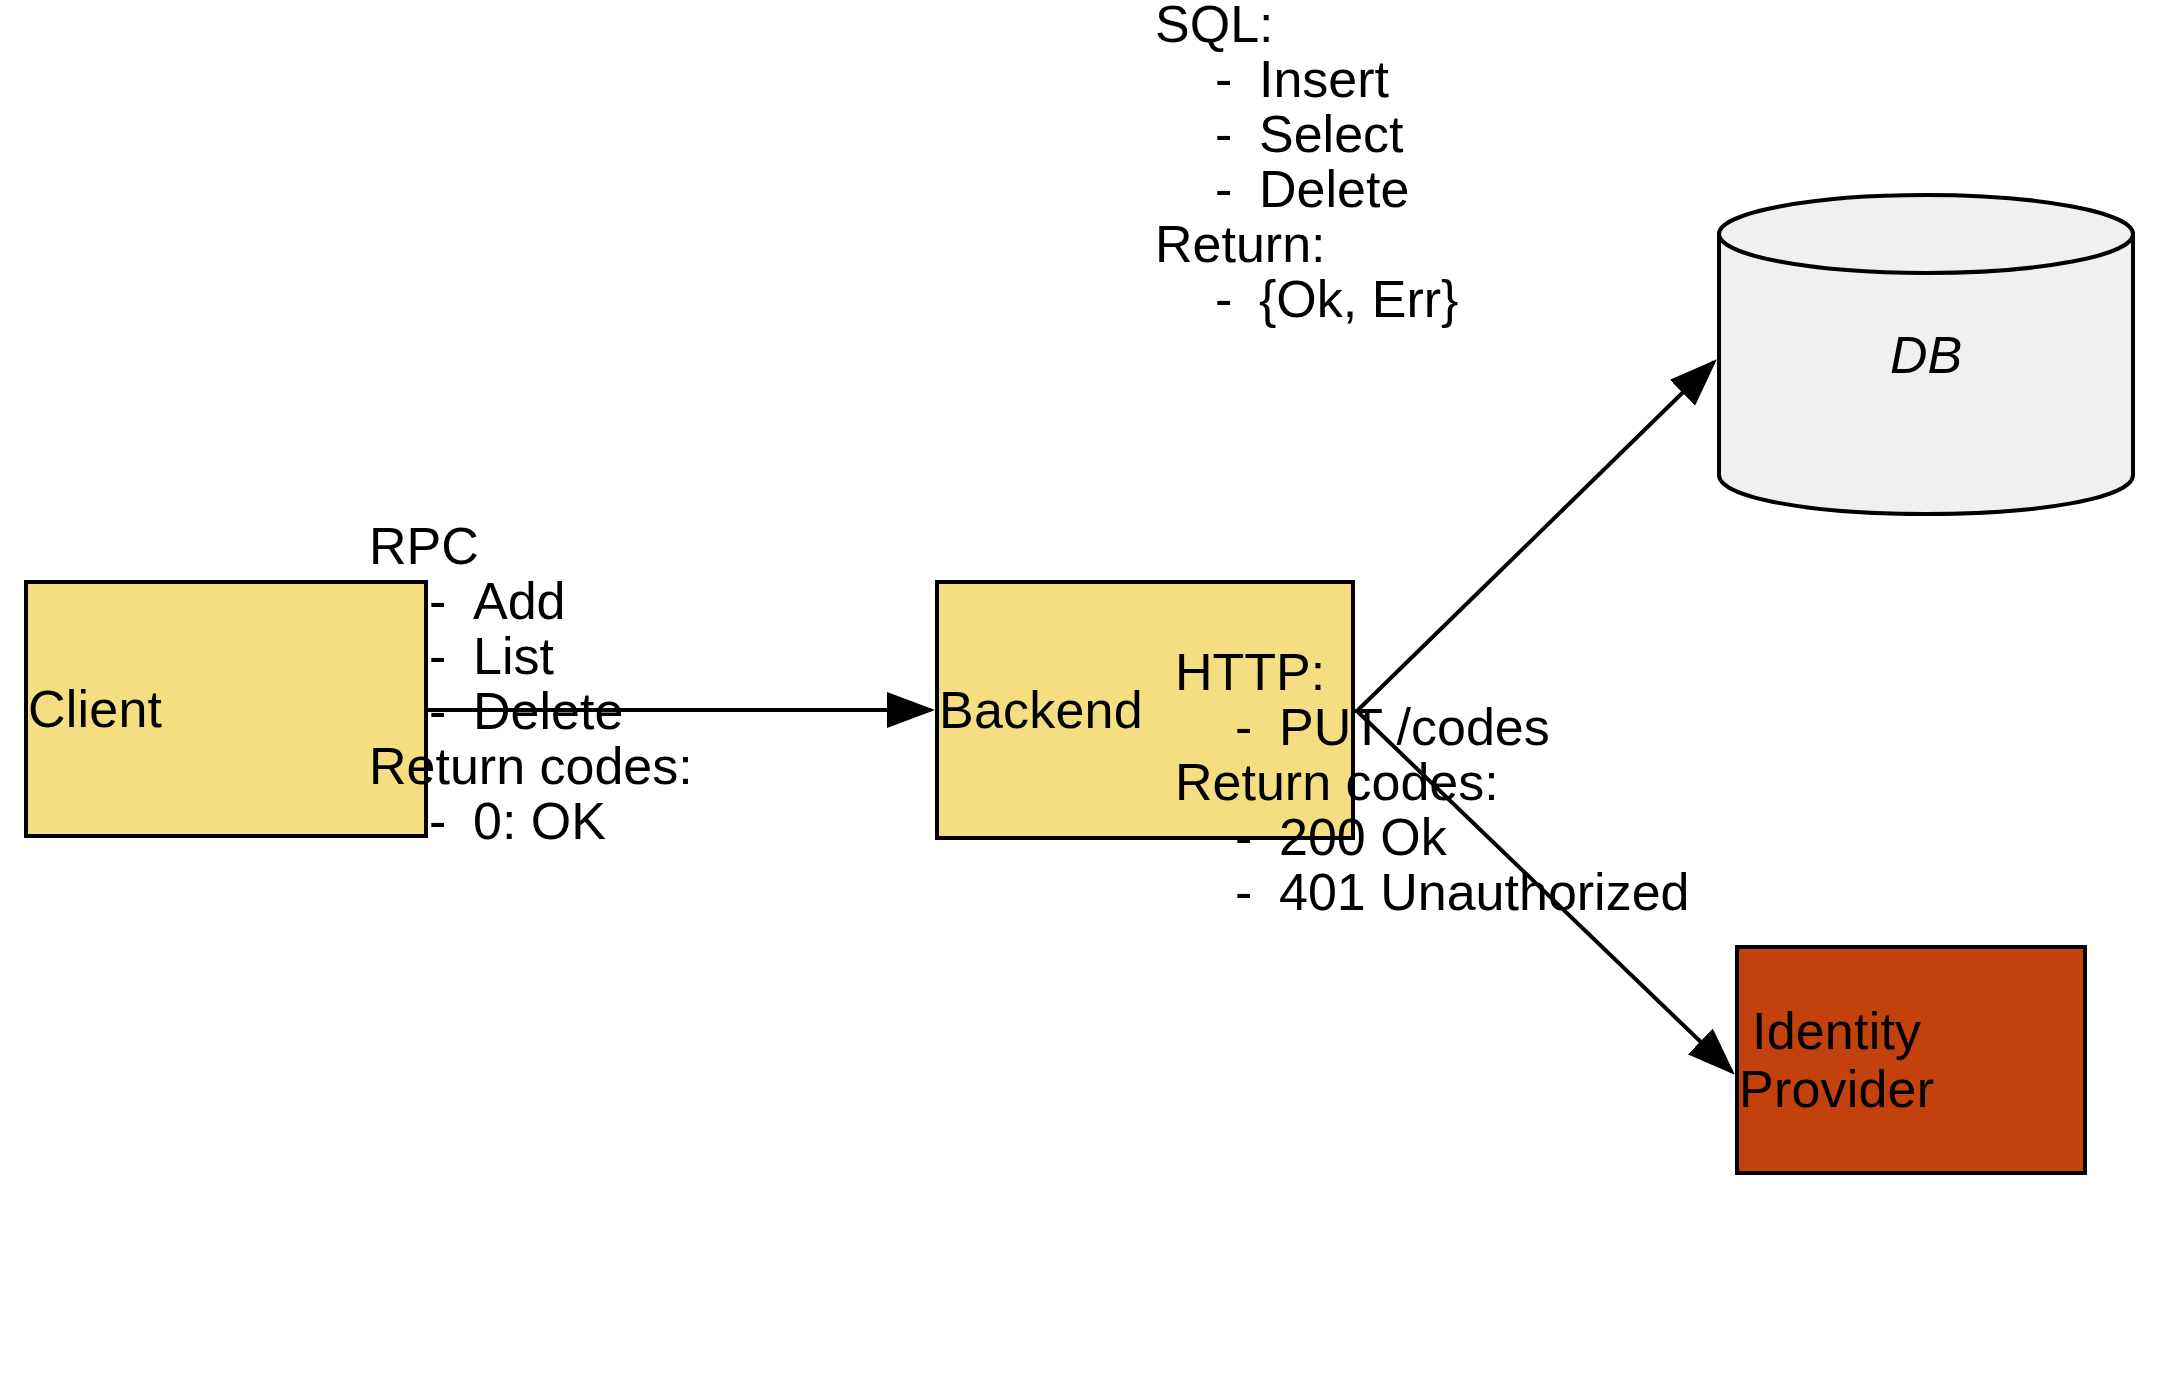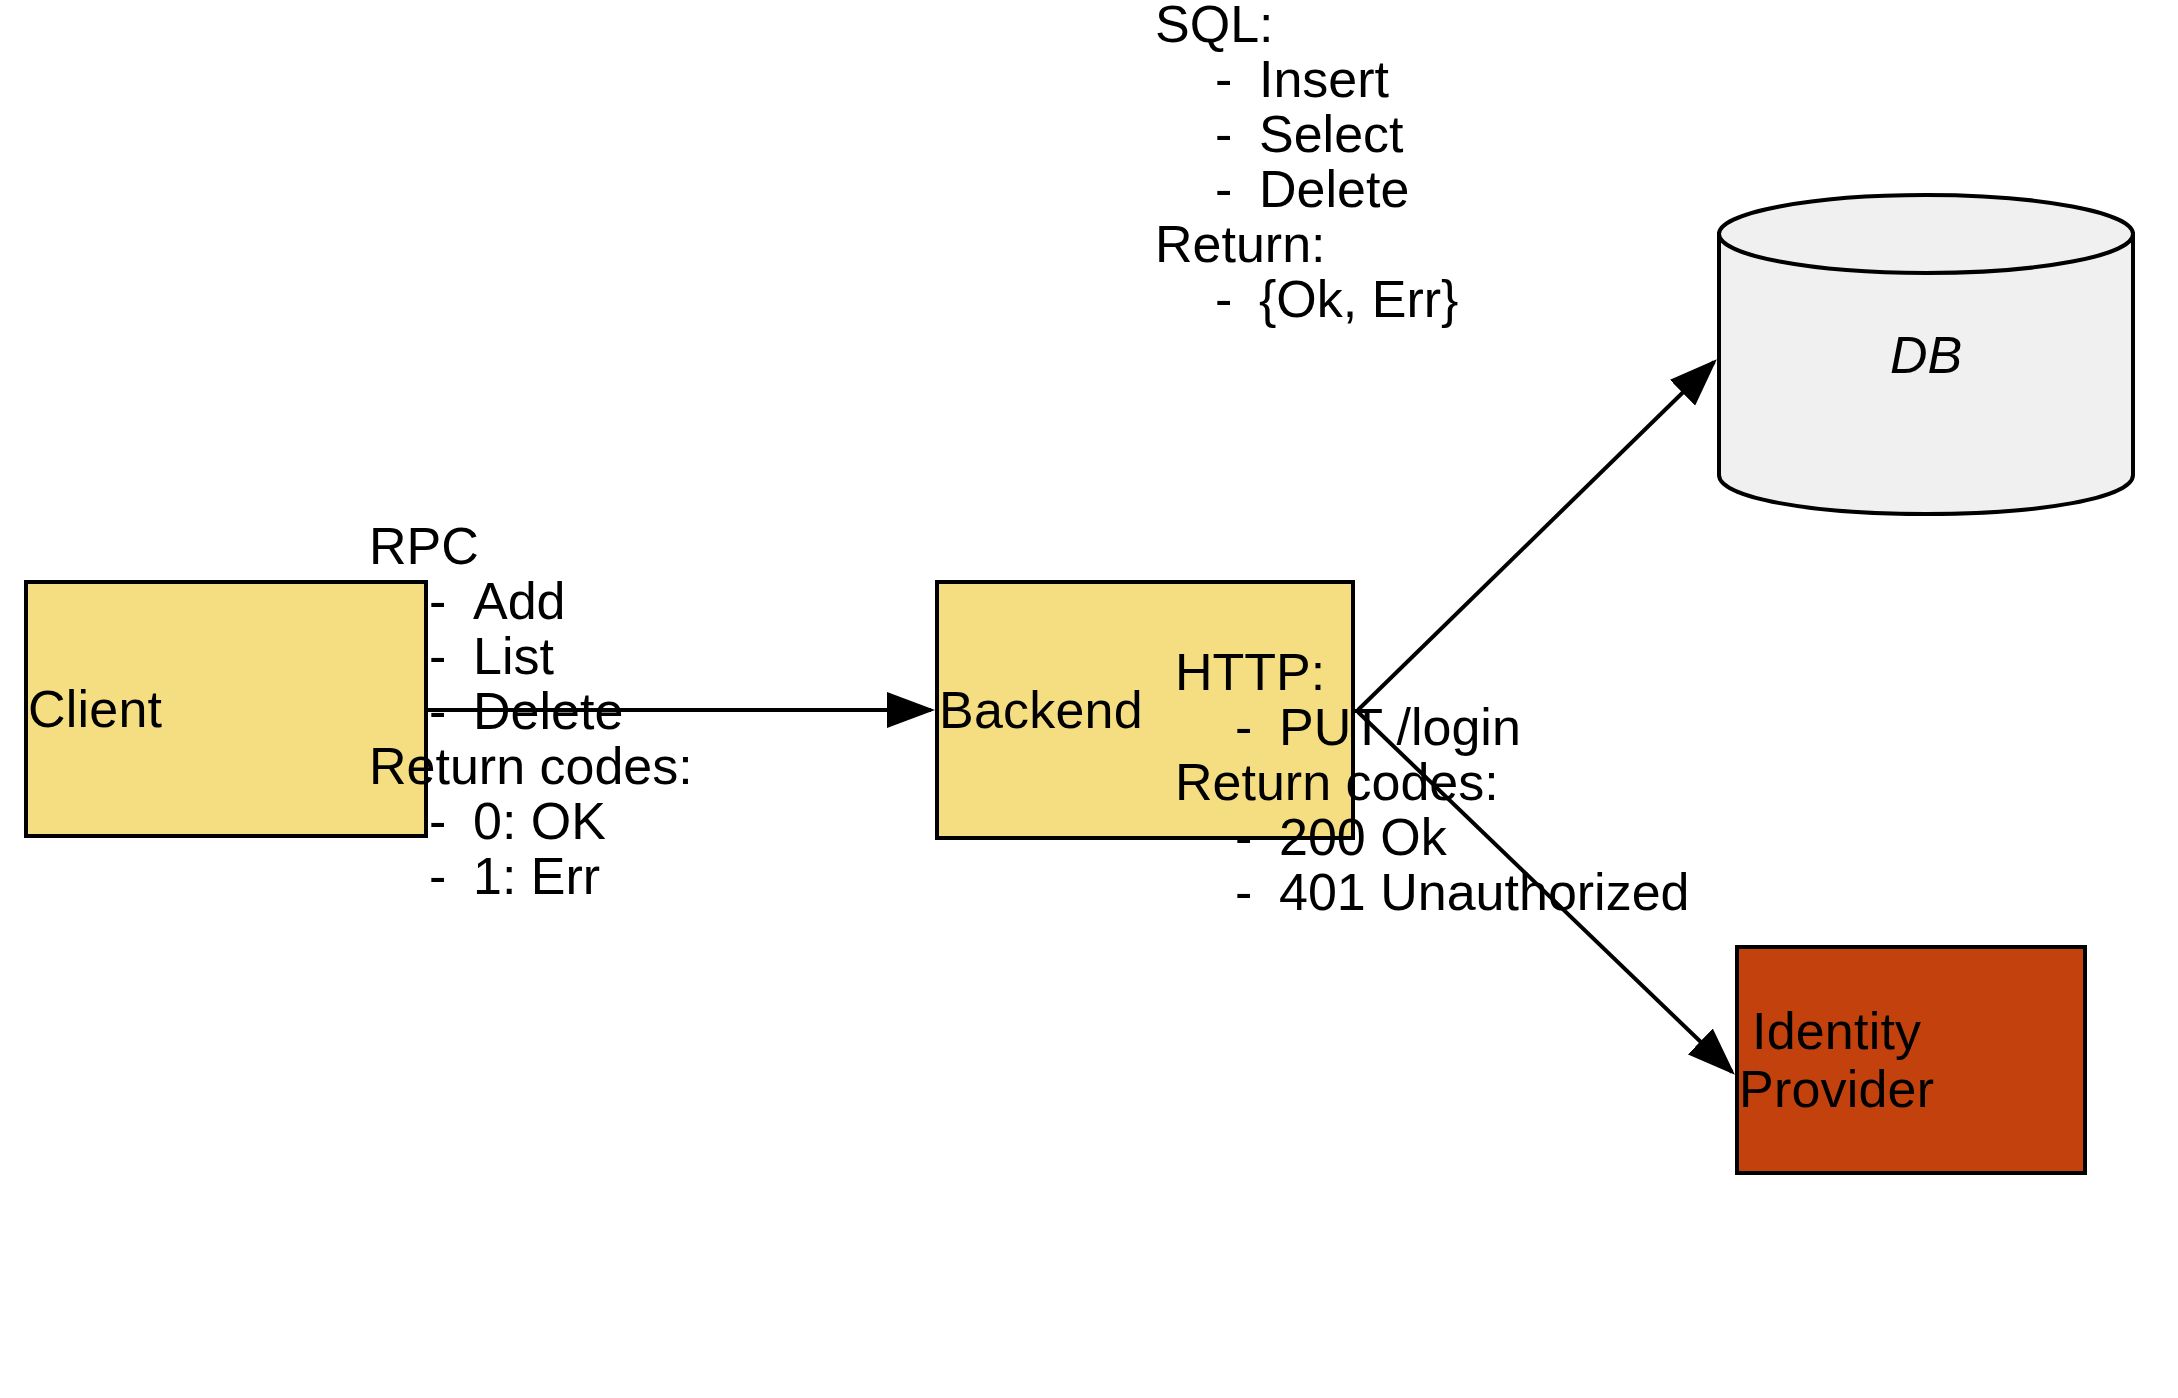--- a/index.html
+++ b/index.html
@@ -180,29 +180,26 @@
     <span class="item">
       <span class="dash">-</span><span class="txt">List</span>
     </span>
     <span class="item">
       <span class="dash">-</span><span class="txt">Delete</span>
     </span>
     <span class="head">Return codes:</span>
     <span class="item">
       <span class="dash">-</span><span class="txt">0: OK</span>
     </span>
-    <span class="item">
-      <span class="dash">-</span><span class="txt">1: Err</span>
-    </span>
   </div>
 
   <div class="anno" id="http-anno">
     <span class="head">HTTP:</span>
     <span class="item">
-      <span class="dash">-</span><span class="txt">PUT /login</span>
+      <span class="dash">-</span><span class="txt">PUT /codes</span>
     </span>
     <span class="head">Return codes:</span>
     <span class="item">
       <span class="dash">-</span><span class="txt">200 Ok</span>
     </span>
     <span class="item">
       <span class="dash">-</span><span class="txt">401 Unauthorized</span>
     </span>
   </div>
 

